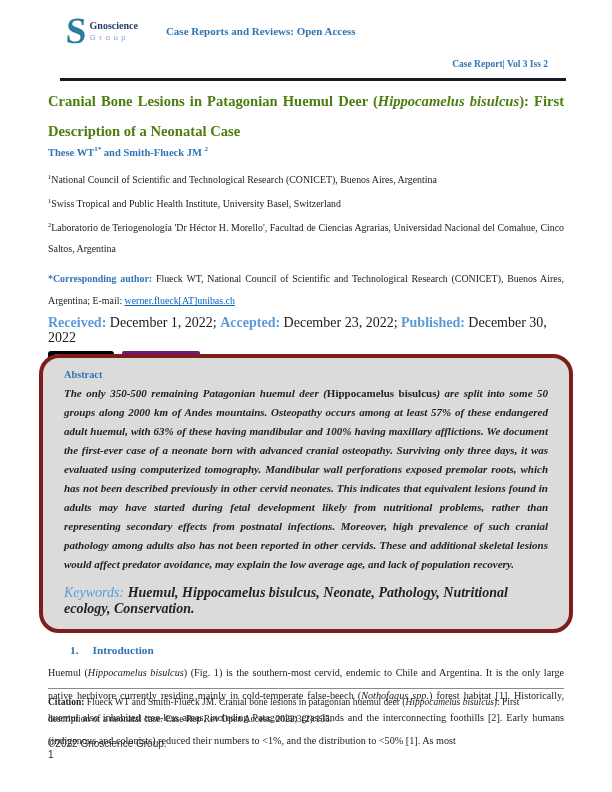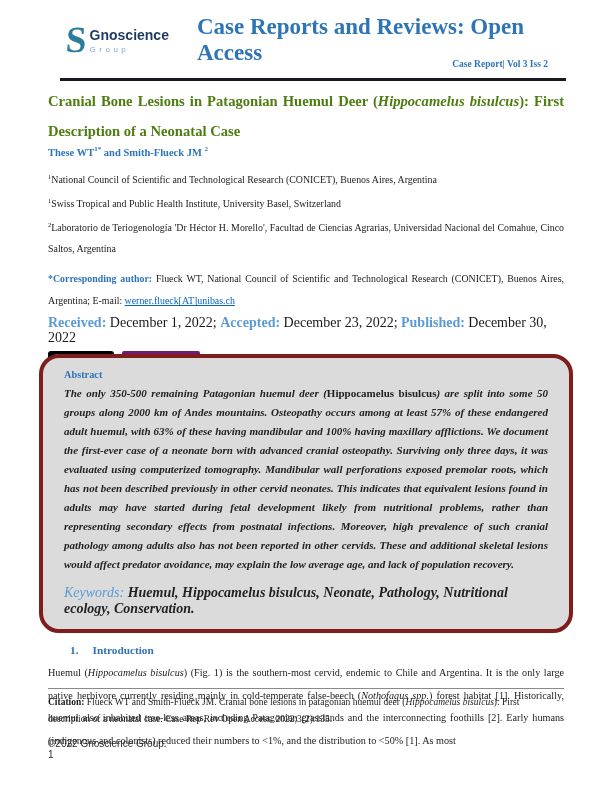--- a/index.html
+++ b/index.html
@@ -15,23 +15,23 @@
 
   
   .header-row { position:absolute; top:14px; left:66px; right:48px; display:flex; align-items:center; }
   .logo { display:flex; align-items:center; }
   .s-mark {
     font-family:"Liberation Serif", serif;
     font-size:37px; font-weight:bold; line-height:34px;
     color:#2A7D9C; margin-right:3px; transform:skewX(-3deg);
   }
   .logo-col { display:flex; flex-direction:column; }
-  .gname { font-family:Liberation Sans, sans-serif; font-weight:bold; font-size:14px; color:#1E3A5F; }
+  .gname { font-family:Liberation Serif, serif; font-weight:bold; font-size:10px; color:#1E3A5F; }
   .ggroup { font-family:"Liberation Sans", sans-serif; font-size:8px; letter-spacing:3.5px; color:#7FA8D9; margin-top:2px; }
-  .journal-title { margin-left:28px; font-size:23px; font-weight:bold; color:#2E75B6; }
+  .journal-title { margin-left:28px; font-size:11px; font-weight:bold; color:#2E75B6; }
 
   .issue { position:absolute; top:59px; left:48px; right:64px; text-align:right; font-size:9.5px; font-weight:bold; color:#2E75B6; }
   .rule { position:absolute; top:78px; left:60px; right:46px; height:2.5px; background:#191923; }
 
   
   .title { top:86px; font-size:14.6px; line-height:30px; font-weight:bold; color:#4d7c0f; text-align:justify; }
   .title i { font-style:italic; }
 
   .meta { top:142px; }
   .authors { font-size:10.5px; font-weight:bold; color:#2E75B6; line-height:14px; }

